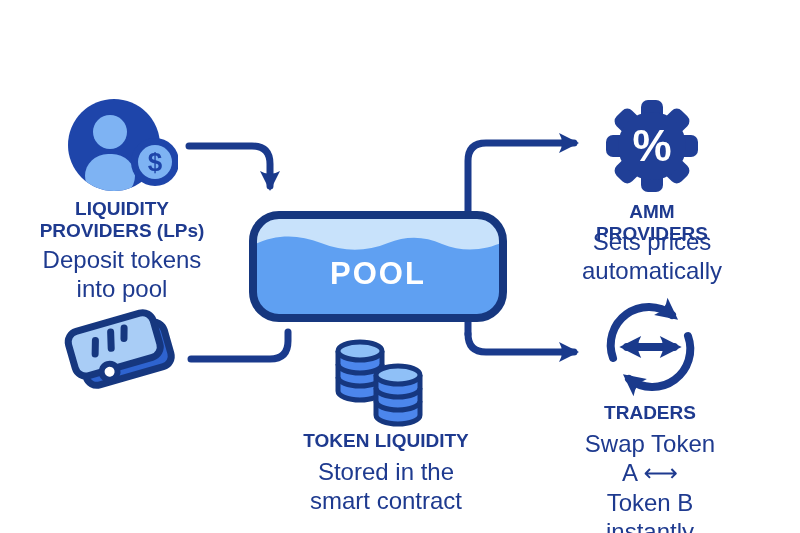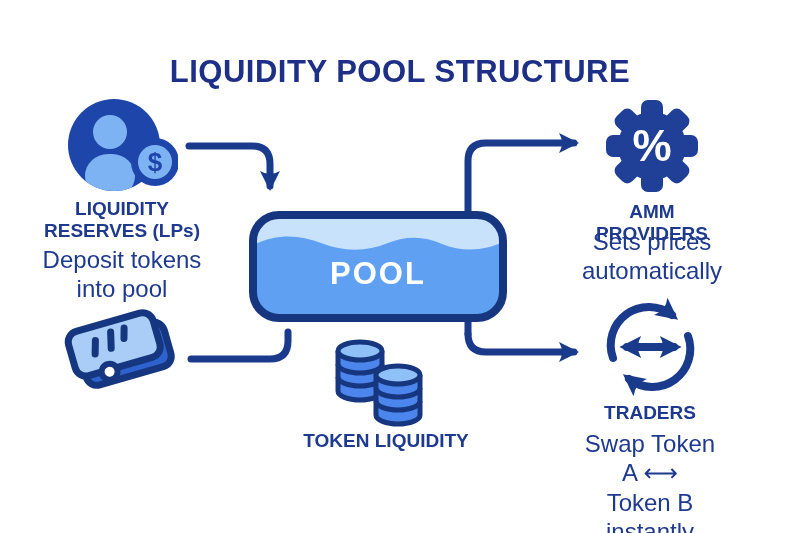--- a/index.html
+++ b/index.html
@@ -25,21 +25,20 @@
   svg{display:block;}
   #connectors{z-index:1;left:0;top:0;}
   #pool-svg{z-index:2;left:246px;top:208px;}
   .icon-svg{z-index:2;}
 </style>
 </head>
 <body>
 
 <div id="stage">
 
-  <h1 id="title">LIQUIDITY POOL STRUCTURE</h1>
 
   <svg id="connectors" class="abs" width="800" height="533" viewBox="0 0 800 533">
     <defs>
       <marker id="tri" viewBox="0 0 22 22" refX="16" refY="11" markerWidth="22" markerHeight="22" markerUnits="userSpaceOnUse" orient="auto">
         <path d="M 1 1 L 21 11 L 1 21 Q 7 11 1 1 Z" fill="#1a3a8c"></path>
       </marker>
     </defs>
     <g fill="none" stroke="#1a3a8c" stroke-width="7" stroke-linecap="round">
       <path d="M 189 146 H 252 Q 270 146 270 164 V 186" marker-end="url(#tri)"></path>
       <path d="M 191 359 H 270 Q 288 359 288 341 V 332"></path>
@@ -129,28 +128,30 @@
       </marker>
     </defs>
     <g fill="none" stroke="#1a3a8c" stroke-width="8" stroke-linecap="round">
       <path d="M 15 64 A 38 38 0 0 1 74 21" marker-end="url(#tri2)"></path>
       <path d="M 90 42 A 38 38 0 0 1 31 85" marker-end="url(#tri2)"></path>
       <path d="M 29 53 H 76" marker-start="url(#tri2r)" marker-end="url(#tri2)"></path>
     </g>
   </svg>
 
   <div class="node-label" style="left:122px;top:198px">LIQUIDITY
-RESERVES (LPs)</div>
+PROVIDERS (LPs)</div>
   <div class="node-desc" style="left:122px;top:245px">Deposit tokens
 into pool</div>
 
   <div class="node-label" style="left:652px;top:201px">AMM PROVIDERS</div>
   <div class="node-desc" style="left:652px;top:227px">Sets prices
 automatically</div>
 
 
   <div class="node-label" style="left:386px;top:430px">TOKEN LIQUIDITY</div>
+  <div class="node-desc" style="left:386px;top:457px">Stored in the
+smart contract</div>
 
   <div class="node-label" style="left:650px;top:402px">TRADERS</div>
   <div class="node-desc" style="left:650px;top:429px">Swap Token A ⟷
 Token B instantly</div>
 
 </div>
 
 </body></html>

